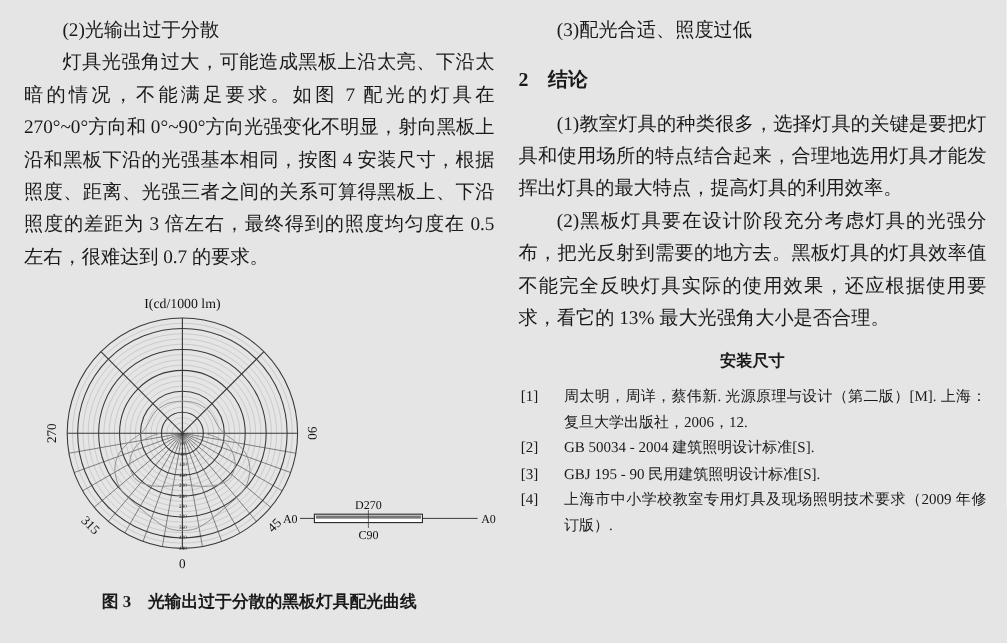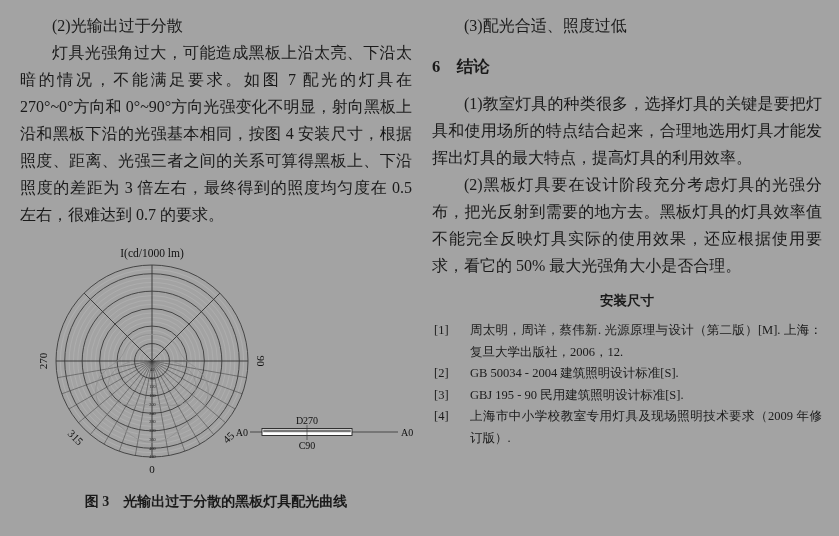--- a/index.html
+++ b/index.html
@@ -1,21 +1,21 @@
 <!DOCTYPE html>
 <html><head>
 <meta charset="utf-8">
 <style>
   html,body{margin:0;padding:0;background:#ffffff;}
   body{
     width:839px;height:536px;
     font-family:"Liberation Serif","DejaVu Serif",serif;
     color:#1a1a1a;
   }
-  .page{position:relative;width:839px;height:536px;overflow:hidden;background:#a3a3a3;}
+  .page{position:relative;width:839px;height:536px;overflow:hidden;background:#e5e5e5;}
   .col{position:absolute;top:12px;font-size:16px;line-height:27px;text-align:justify;}
   .col-left{left:20px;width:392px;}
   .col-right{left:432px;width:390px;}
   p.para{margin:0;text-indent:2em;}
   .sec-heading{font-weight:bold;font-size:16.5px;line-height:27px;margin:14px 0 10px 0;text-indent:0;}
   .refs-heading{font-weight:bold;text-align:center;font-size:13.5px;line-height:20px;margin:12px 0 9px 0;text-indent:0;}
   .ref{position:relative;font-size:12.5px;line-height:21.5px;padding-left:38px;text-indent:0;text-align:justify;margin:0;}
   .ref-label{position:absolute;left:2px;top:0;}
   figure{margin:6px 0 0 0;padding:0;}
   figcaption{font-weight:bold;font-size:14px;text-align:center;margin-top:2px;line-height:20px;}
@@ -104,24 +104,24 @@
           <text x="287" y="190" font-size="10" text-anchor="middle" fill="#111">D270</text>
           <text x="287" y="215" font-size="10" text-anchor="middle" fill="#111">C90</text>
         </svg>
       <figcaption>图 3　光输出过于分散的黑板灯具配光曲线</figcaption>
     </figure>
   </div>
 
   <div class="col col-right">
     <p class="para">(3)配光合适、照度过低</p>
 
-    <div class="sec-heading">6　结论</div>
+    <div class="sec-heading">2　结论</div>
 
     <p class="para">(1)教室灯具的种类很多，选择灯具的关键是要把灯具和使用场所的特点结合起来，合理地选用灯具才能发挥出灯具的最大特点，提高灯具的利用效率。</p>
-    <p class="para">(2)黑板灯具要在设计阶段充分考虑灯具的光强分布，把光反射到需要的地方去。黑板灯具的灯具效率值不能完全反映灯具实际的使用效果，还应根据使用要求，看它的 50% 最大光强角大小是否合理。</p>
+    <p class="para">(2)黑板灯具要在设计阶段充分考虑灯具的光强分布，把光反射到需要的地方去。黑板灯具的灯具效率值不能完全反映灯具实际的使用效果，还应根据使用要求，看它的 13% 最大光强角大小是否合理。</p>
 
     <div class="refs-heading">安装尺寸</div>
 
     <div class="ref">
       <span class="ref-label">[1]</span>
       <span class="ref-text">周太明，周详，蔡伟新. 光源原理与设计（第二版）[M]. 上海：复旦大学出版社，2006，12.</span>
     </div>
     <div class="ref">
       <span class="ref-label">[2]</span>
       <span class="ref-text">GB 50034 - 2004 建筑照明设计标准[S].</span>

